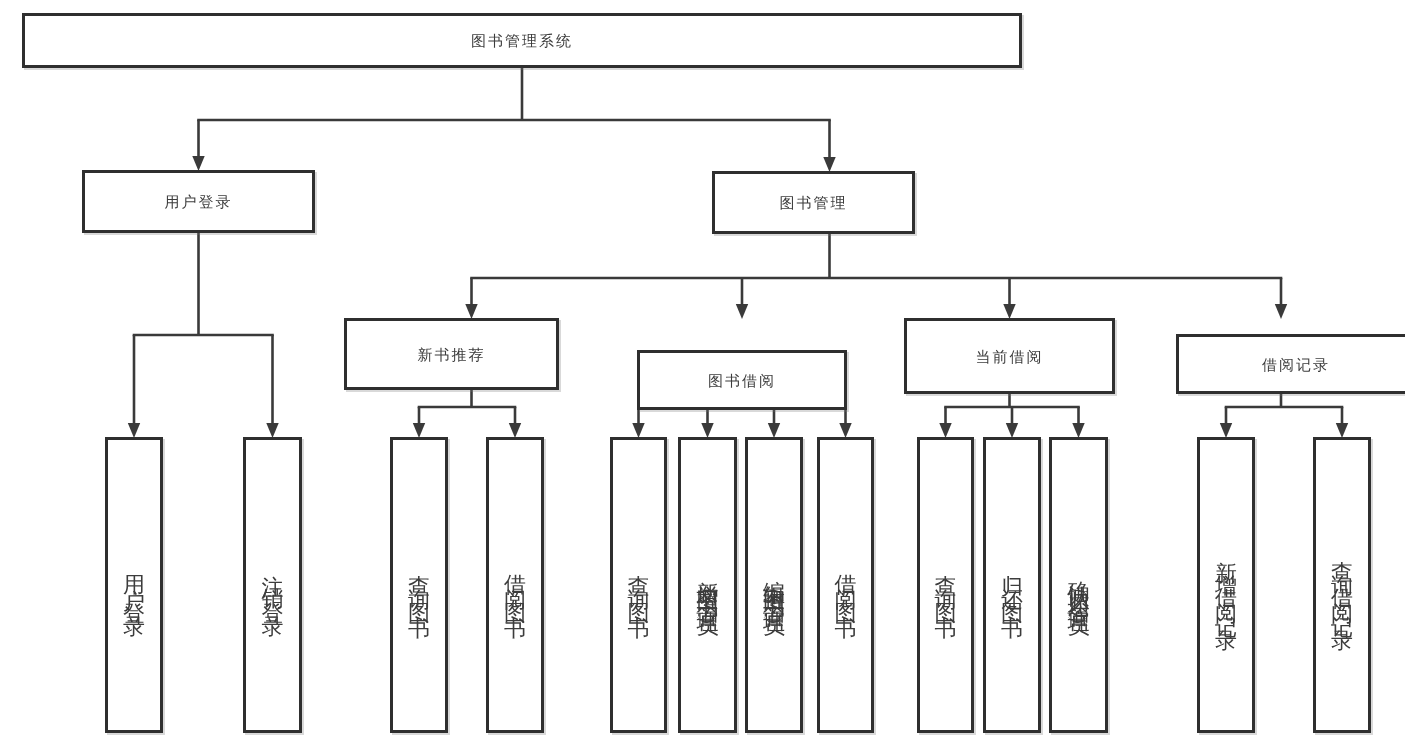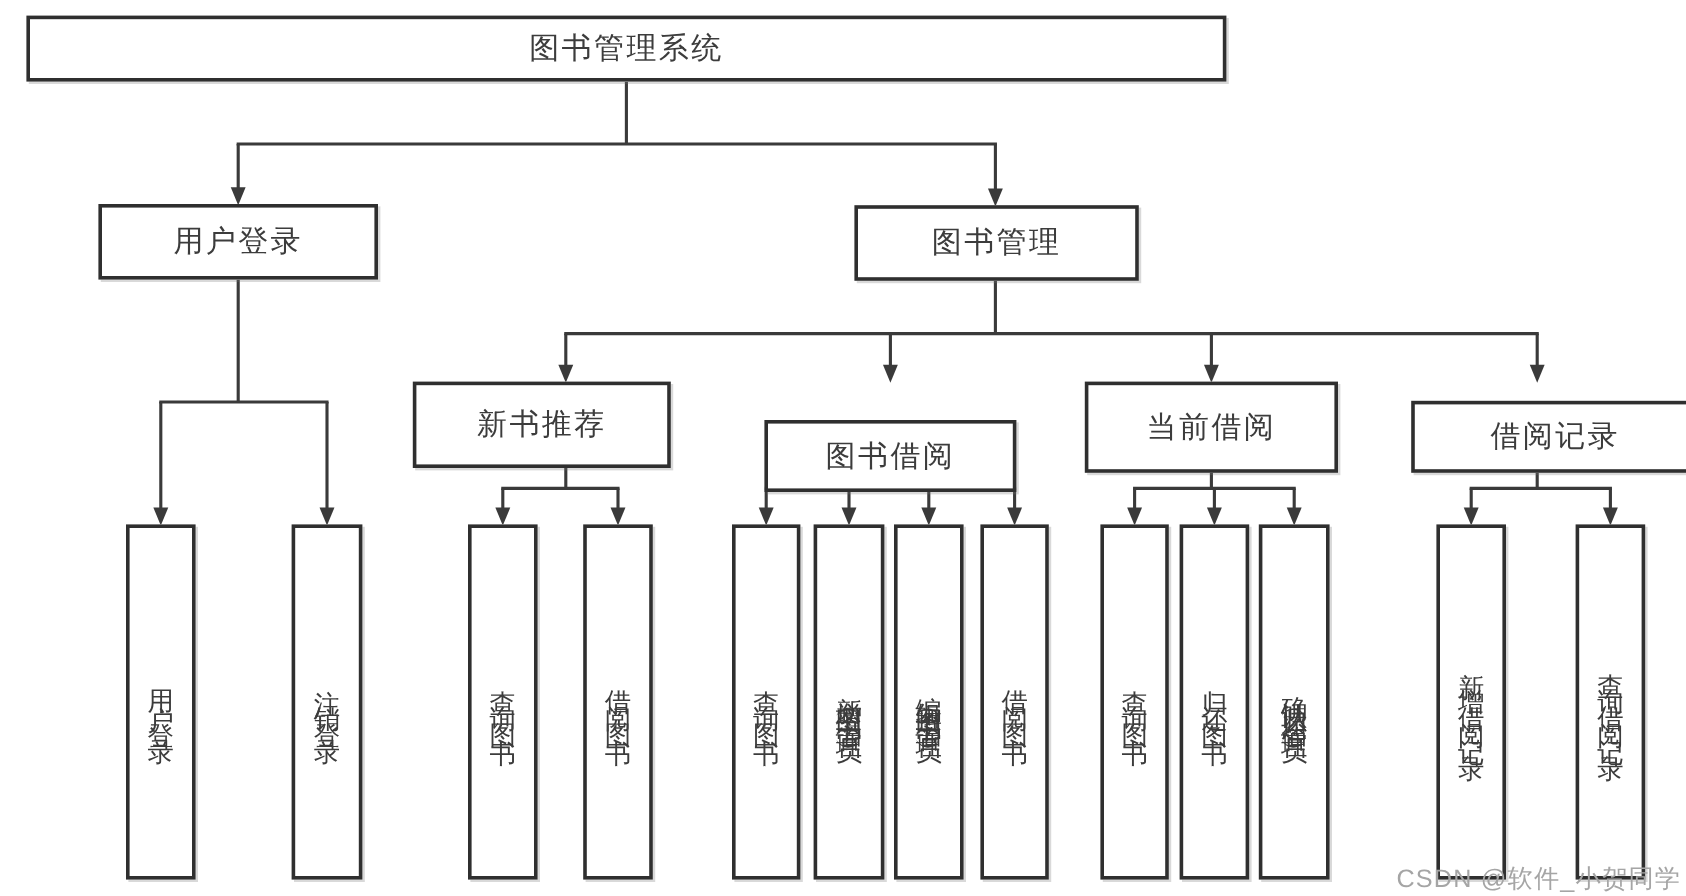--- a/index.html
+++ b/index.html
@@ -28,21 +28,21 @@
   .node {
     position: absolute;
     box-sizing: border-box;
     background: #ffffff;
     border: 3px solid #2f2f2f;
     box-shadow: 2px 2px 0 rgba(120,120,120,0.28);
     display: flex;
     align-items: center;
     justify-content: center;
     color: #3c3c3c;
-    font-size: 25px;
+    font-size: 15px;
     letter-spacing: 2px;
     line-height: 1;
     white-space: nowrap;
   }
   .node--v {
     writing-mode: vertical-rl;
     text-orientation: mixed;
     font-size: 22px;
   }
   .node--v.spacing-wide  { letter-spacing: 14px; }
@@ -115,21 +115,21 @@
       <line x1="1342" y1="407" x2="1342" y2="424" stroke="#3a3a3a" stroke-width="2.6"></line>
       <polygon points="1342,438 1335.8,423 1348.2,423" fill="#3a3a3a"></polygon>
     </svg>
   <div id="nodes-layer">
       <div class="node" style="left: 22px; top: 13px; width: 1000px; height: 55px;">
         <span>图书管理系统</span>
       </div>
       <div class="node" style="left: 82px; top: 170px; width: 233px; height: 63px;">
         <span>用户登录</span>
       </div>
-      <div class="node" style="left: 712px; top: 171px; width: 237px; height: 63px; text-align: center;">
+      <div class="node" style="left: 712px; top: 171px; width: 203px; height: 63px; text-align: center;">
         <span>图书管理</span>
       </div>
       <div class="node" style="left: 344px; top: 318px; width: 215px; height: 72px;">
         <span>新书推荐</span>
       </div>
       <div class="node" style="left: 637px; top: 318px; width: 210px; height: 60px; margin-top: 32px;">
         <span>图书借阅</span>
       </div>
       <div class="node" style="left: 904px; top: 318px; width: 211px; height: 76px;">
         <span>当前借阅</span>
@@ -170,14 +170,13 @@
       <div class="node node--v spacing-tight" style="left: 1049px; top: 437px; width: 59px; height: 296px;">
         <span>确认归还（管理员）</span>
       </div>
       <div class="node node--v spacing-wide" style="left: 1197px; top: 437px; width: 58px; height: 296px;">
         <span>新增借阅记录</span>
       </div>
       <div class="node node--v spacing-wide" style="left: 1313px; top: 437px; width: 58px; height: 296px;">
         <span>查询借阅记录</span>
       </div>
     </div>
-  <div class="watermark">CSDN @软件_小贺同学</div>
 </div>
 
 </body></html>

